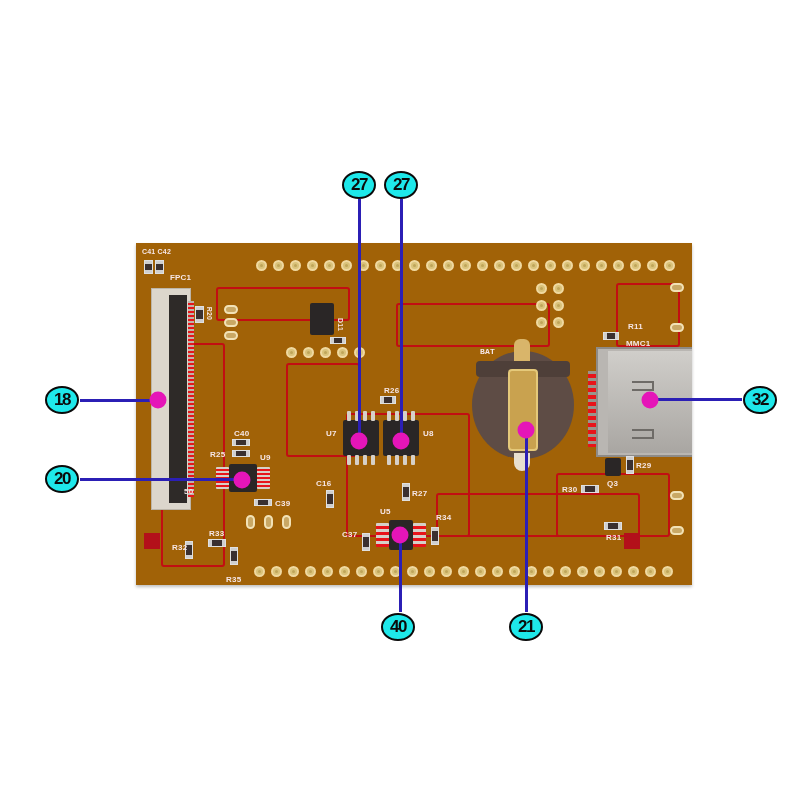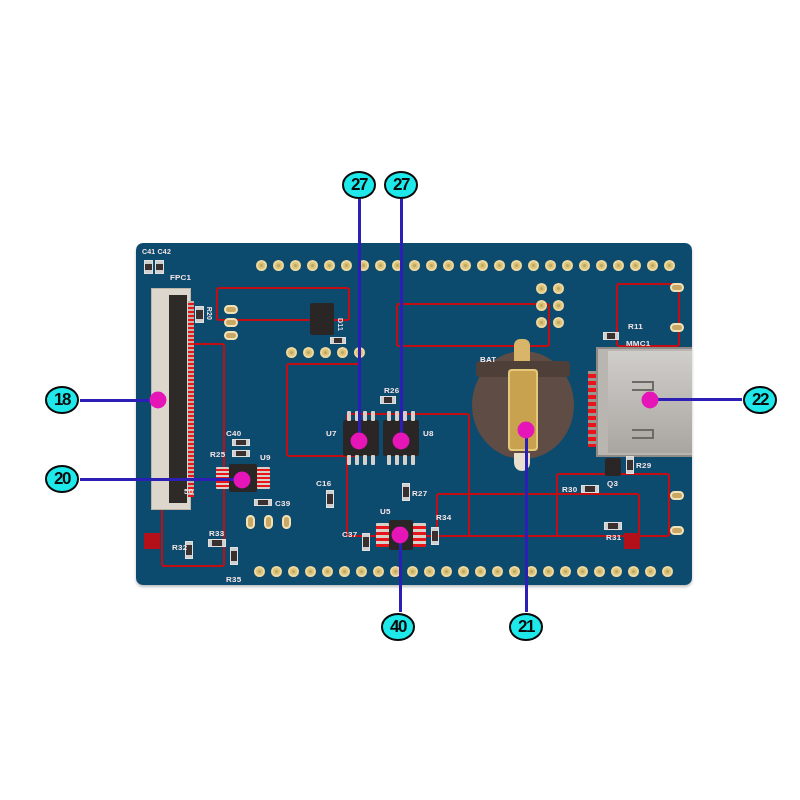--- a/index.html
+++ b/index.html
@@ -1,17 +1,17 @@
 <!DOCTYPE html>
 <html><head>
 <meta charset="utf-8">
 <style>
   html, body { margin:0; padding:0; background:#ffffff; }
   body { width:800px; height:800px; position:relative; overflow:hidden; font-family:"Liberation Sans", sans-serif; }
-  .board { position:absolute; left:136px; top:243px; width:556px; height:342px; background:#0c4a6e; border-radius:7px; box-shadow:0 2px 3px rgba(0,0,0,0.25); overflow:hidden; }
+  .board { position:absolute; left:136px; top:243px; width:556px; height:342px; background:#a16207; border-radius:0; box-shadow:0 2px 3px rgba(0,0,0,0.25); overflow:hidden; }
   .trace { position:absolute; border:2px solid #c20e12; border-radius:3px; }
   .hole { position:absolute; width:11px; height:11px; border-radius:50%; background:#d9c27a; border:2px solid #f0d9a0; box-sizing:border-box; }
   .hole::after { content:""; position:absolute; left:2px; top:2px; width:3px; height:3px; border-radius:50%; background:#bfa55a; }
   .pad-oval { position:absolute; width:14px; height:9px; border-radius:5px; background:#c9a865; border:2px solid #f2e2b6; box-sizing:border-box; }
   .silk { position:absolute; color:#f6e6e6; font-size:8px; font-weight:bold; letter-spacing:0.2px; white-space:nowrap; }
   .smd { position:absolute; background:#3a3030; border:1.5px solid #e0e0e0; box-sizing:border-box; }
   .smd::before, .smd::after { content:""; position:absolute; background:#cfcfcf; }
   .smd.h::before { left:0; top:0; bottom:0; width:3px; }
   .smd.h::after { right:0; top:0; bottom:0; width:3px; }
   .smd.v::before { left:0; right:0; top:0; height:3px; }
@@ -163,37 +163,37 @@
   <div class="pin" style="left:259px;top:212px;width:4px;height:10px;"></div>
   <div class="pin" style="left:267px;top:212px;width:4px;height:10px;"></div>
   <div class="pin" style="left:275px;top:212px;width:4px;height:10px;"></div>
   <div class="silk" style="left:287px;top:186px;">U8</div>
 
   <div class="battery"></div>
   <div class="battery-top"></div>
   <div class="battery-tab"></div>
   <div class="battery-clip"></div>
   <div class="battery-bottom"></div>
-  <div class="silk" style="left:344px;top:112px;">BAT</div>
+  <div class="silk" style="left:344px;top:104px;font-family:Liberation Mono, monospace;">BAT</div>
 
   <div class="smd h" style="left:467px;top:89px;width:16px;height:8px;"></div>
   <div class="silk" style="left:492px;top:79px;">R11</div>
 
   <div class="sd-pins"></div>
   <div class="sdcard"></div>
   <div class="sdcard-inner"></div>
   <div class="sd-slot" style="left:496px;top:138px;"></div>
   <div class="sd-slot" style="left:496px;top:186px;"></div>
   <div class="silk" style="left:490px;top:96px;">MMC1</div>
 
   <div class="chip" style="left:93px;top:221px;width:28px;height:28px;"></div>
   <div class="pin" style="left:80px;top:224px;width:13px;height:22px;background:repeating-linear-gradient(to bottom,#d6d0c8 0 2px,#e8141a 2px 4px);"></div>
   <div class="pin" style="left:121px;top:224px;width:13px;height:22px;background:repeating-linear-gradient(to bottom,#d6d0c8 0 2px,#e8141a 2px 4px);"></div>
   <div class="smd h" style="left:96px;top:196px;width:18px;height:7px;"></div>
-  <div class="silk" style="left:90px;top:186px;">C40</div>
+  <div class="silk" style="left:98px;top:186px;">C40</div>
   <div class="smd h" style="left:96px;top:207px;width:18px;height:7px;"></div>
   <div class="silk" style="left:74px;top:207px;">R25</div>
   <div class="silk" style="left:124px;top:210px;">U9</div>
   <div class="silk" style="left:48px;top:244px;">50</div>
   <div class="smd h" style="left:118px;top:256px;width:18px;height:7px;"></div>
   <div class="silk" style="left:139px;top:256px;">C39</div>
 
   <div class="pad-oval" style="left:110px;top:272px;width:9px;height:14px;"></div>
   <div class="pad-oval" style="left:128px;top:272px;width:9px;height:14px;"></div>
   <div class="pad-oval" style="left:146px;top:272px;width:9px;height:14px;"></div>
@@ -242,15 +242,15 @@
 <div class="dot" style="left:400px;top:535px;"></div>
 <div class="dot" style="left:526px;top:430px;"></div>
 <div class="dot" style="left:650px;top:400px;"></div>
 <div class="dot" style="left:401px;top:441px;"></div>
 <div class="dot" style="left:359px;top:441px;"></div>
 
 <div class="callout" style="left:62px;top:400px;">18</div>
 <div class="callout" style="left:62px;top:479px;">20</div>
 <div class="callout" style="left:398px;top:627px;">40</div>
 <div class="callout" style="left:526px;top:627px;">21</div>
-<div class="callout" style="left:760px;top:400px;">22</div>
+<div class="callout" style="left:760px;top:400px;">32</div>
 <div class="callout" style="left:401px;top:185px;">27</div>
 <div class="callout" style="left:359px;top:185px;">27</div>
 
 </body></html>

